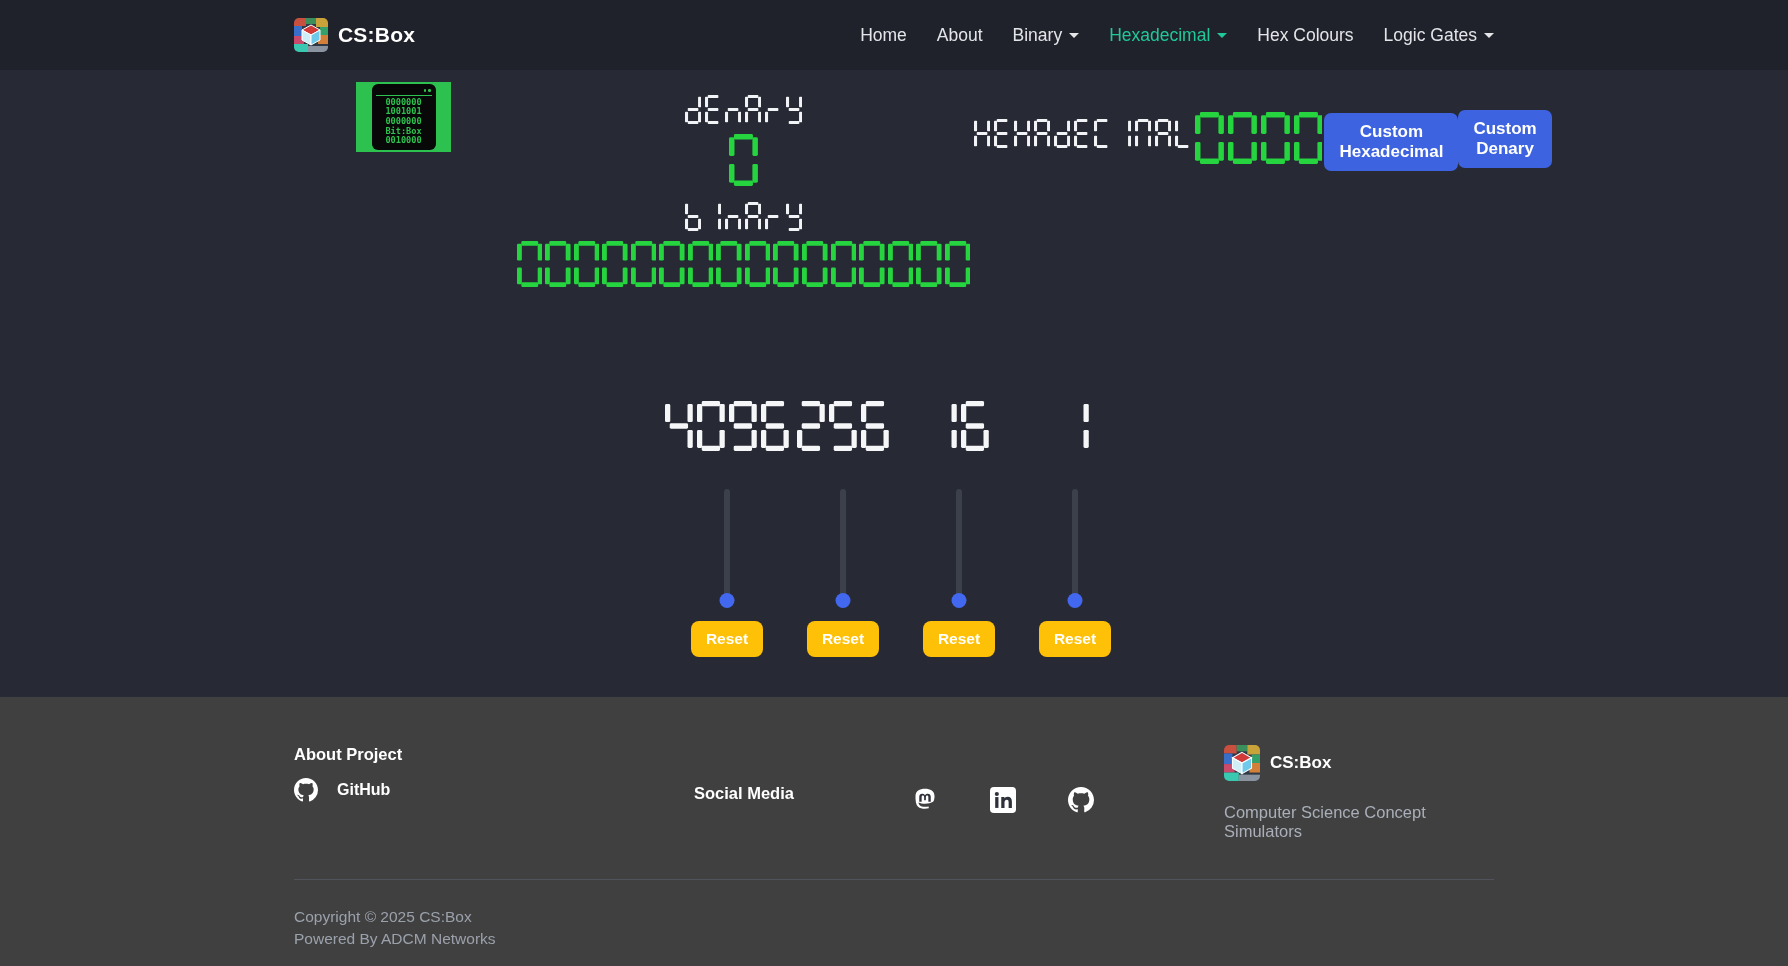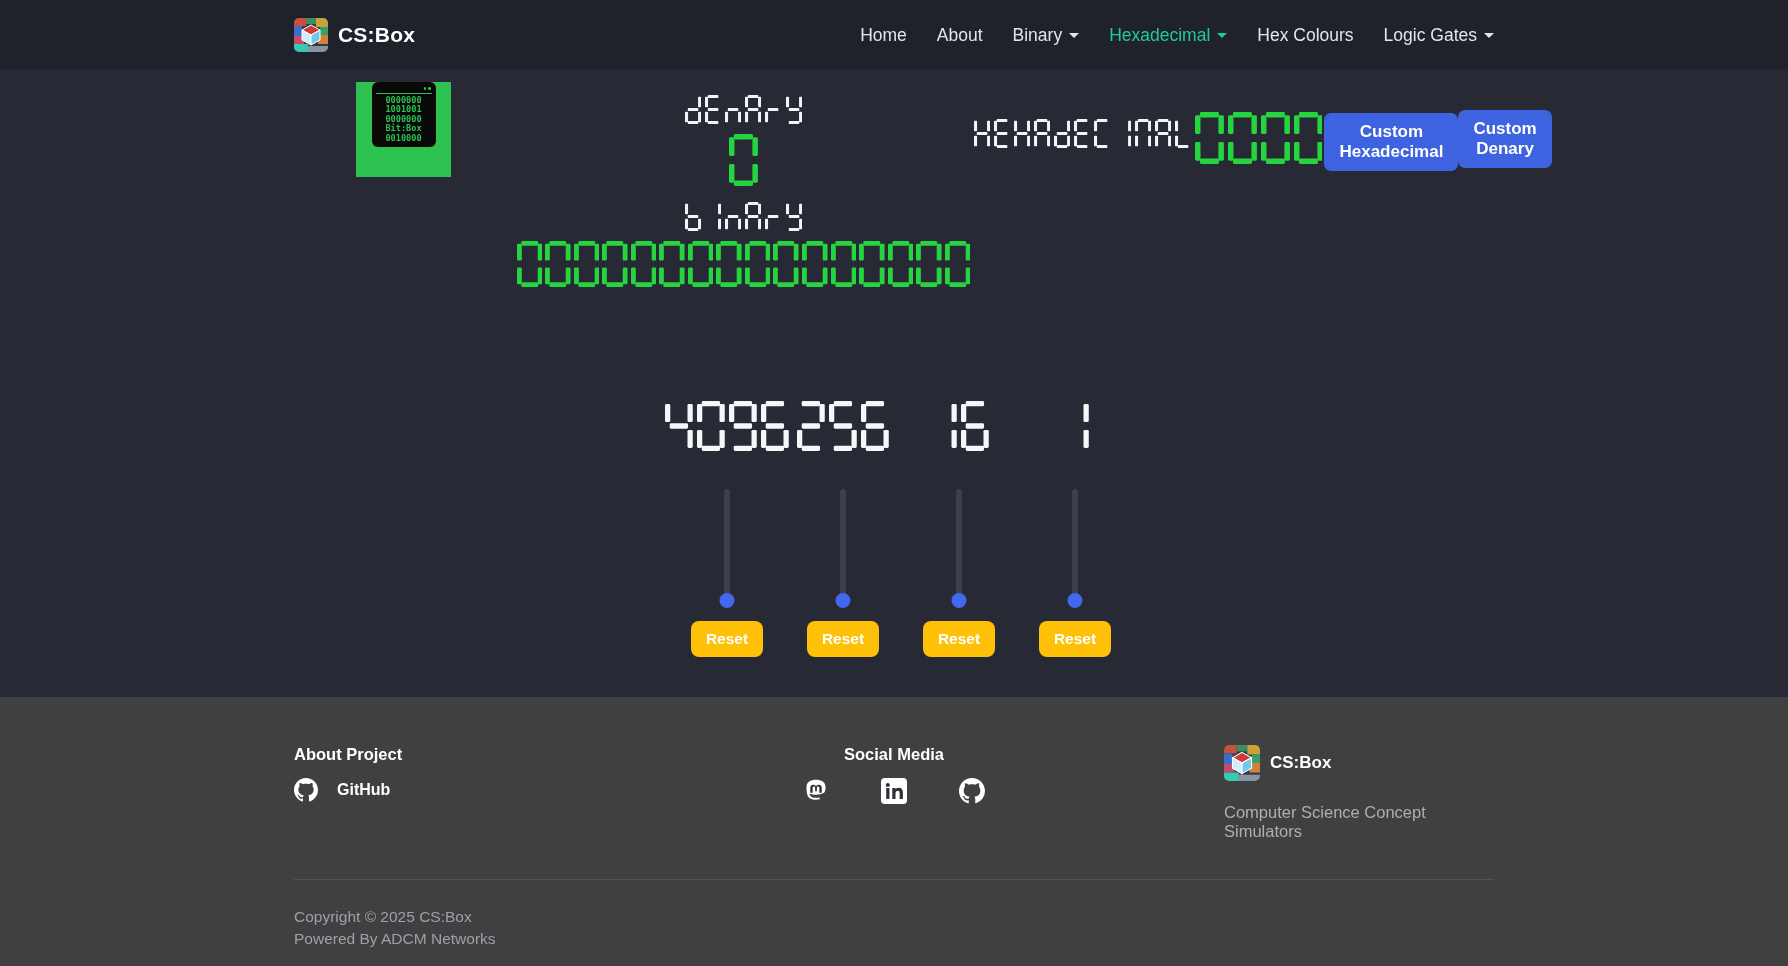--- a/index.html
+++ b/index.html
@@ -20,22 +20,22 @@
   .brand-text { font-size:21px; font-weight:bold; letter-spacing:0.2px; }
   .nav-links { display:flex; align-items:center; gap:30px; }
   .nav-link { color:#e3e5e9; font-size:17.5px; text-decoration:none; display:flex; align-items:center; }
   .nav-link.active { color:var(--nav_active_green,#20c997); font-weight:normal; }
   .caret { display:inline-block; margin-left:7px; border-left:5px solid transparent;
            border-right:5px solid transparent; border-top:5px solid currentColor; }
 
   
   .main { height:627px; background:#272934; }
   .main-top { display:flex; align-items:flex-start; padding-top:12px; }
-  .bitbox { width:95px; height:95px; margin-left:62px; background:var(--bitbox_green,#2dc24f);
-            display:flex; align-items:flex-start; justify-content:center; flex:0 0 auto; }
+  .bitbox { width:95px; height:70px; margin-left:62px; background:var(--bitbox_green,#2dc24f);
+            display:flex; align-items:center; justify-content:center; flex:0 0 auto; }
   .bitbox-window { width:64px; background:#080808; border-radius:6px; padding:3px 4px 4px; }
   .bitbox-titlebar { display:flex; justify-content:flex-end; gap:2px; padding:2px 1px 3px;
                      border-bottom:1px solid var(--bitbox_green,#2dc24f); margin-bottom:2px; }
   .bitbox-titlebar .dot { width:2.5px; height:2.5px; border-radius:50%; background:var(--bitbox_green,#2dc24f); }
   .bitbox-line { font-family:"DejaVu Sans Mono", monospace; font-weight:bold; font-size:8.6px;
                  line-height:9.6px; color:var(--bitbox_green,#2dc24f); text-align:center; white-space:nowrap; }
 
   .center-col { flex:1; display:flex; flex-direction:column; align-items:center;
                 margin-top:13px; padding-left:64px; }
   .right-col { flex:0 0 210px; display:flex; flex-direction:row; align-items:center; margin-top:13px; }
@@ -66,21 +66,21 @@
                font-family:"Liberation Sans", sans-serif; font-size:15.5px; padding:9px 15px;
                border-radius:8px; margin-top:20px; }
 
   
   .footer { height:269px; background:#404040; padding-top:48px; }
   .footer-cols { display:grid; grid-template-columns:1fr 1fr 1fr; }
   .footer-heading { font-size:16.5px; font-weight:bold; color:#fff; }
   .github-row { display:flex; align-items:center; gap:19px; margin-top:14px; color:#fff;
                 text-decoration:none; font-weight:bold; font-size:16px; }
   .github-row svg { width:24px; height:24px; fill:#fff; display:block; }
-  .social-col { display:flex; flex-direction:column; align-items:center; }
+  .social-col { display:flex; align-items:center;justify-content:space-between; }
   .social-icons { display:flex; gap:52px; margin-top:14px; }
   .social-icons svg { width:26px; height:26px; display:block; }
   .brand-col { padding-left:130px; }
   .footer-brand-row { display:flex; align-items:center; gap:10px; }
   .footer-brand-row svg { width:36px; height:36px; border-radius:5px; display:block; }
   .footer-brand-text { font-size:17px; font-weight:bold; color:#fff; }
   .tagline { margin-top:22px; color:#a9aeb8; font-size:16.5px; }
   .divider { border:none; border-top:1px solid #50535c; width:1200px; margin:38px auto 0; }
   .copyright { margin-top:26px; color:#9ba1ab; font-size:15.5px; line-height:22px; }
 </style>

